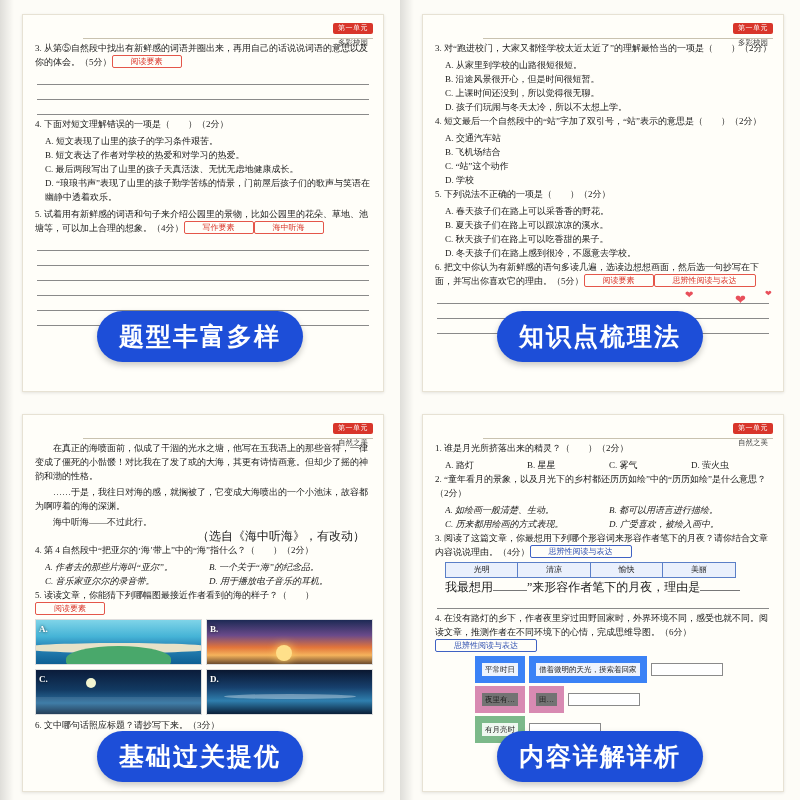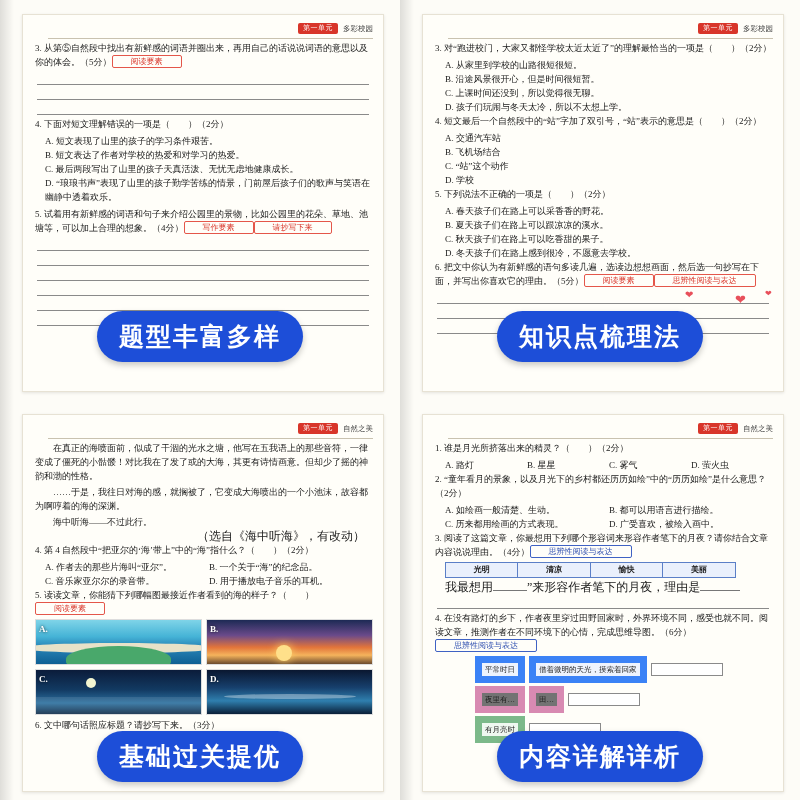--- a/index.html
+++ b/index.html
@@ -45,20 +45,21 @@
   }
   .hdr {
     position: absolute;
     top: 8px;
     right: 10px;
     display: flex;
     align-items: center;
     gap: 5px;
     font-size: 7.5px;
     line-height: 1;
+    flex-direction: column;
   }
   .hdr .tag {
     background: #d8352a;
     color: #fff;
     padding: 2px 5px;
     border-radius: 2px;
     font-size: 7px;
     letter-spacing: .5px;
   }
   .hdr .sub { color: #444; font-size: 7.5px; }
@@ -170,30 +171,29 @@
     border-collapse: collapse;
     width: 86%;
     margin: 2px 0 2px 10px;
     font-size: 8px;
   }
   .tbl td {
     border: 1px solid #5b7fc7;
     height: 14px;
     text-align: center;
     padding: 0 2px;
-    font-weight: bold;
   }
   .tbl td.hd { background: #eaf0fc; }
   .heart {
     position: absolute;
     color: #e8505b;
     font-size: 10px;
   }
   .sm { font-size: 12px; }
-  .twocol { display: grid; grid-template-columns: 1fr 1fr; }
+  .twocol { display: grid; grid-template-columns: 1fr 1fr; font-style: italic; }
   .passage { text-indent: 0; }
   .passage p { margin: 0; }
   .right { text-align: right; padding-right: 8px; }
   .blank-inline {
     display: inline-block;
     border-bottom: 1px solid #777;
     min-width: 26px;
   }
 </style>
 </head>
@@ -227,21 +227,21 @@
           </div>
           <div class="opts">
             <div class="opt">A. 短文表现了山里的孩子的学习条件艰苦。</div>
             <div class="opt">B. 短文表达了作者对学校的热爱和对学习的热爱。</div>
             <div class="opt">C. 最后两段写出了山里的孩子天真活泼、无忧无虑地健康成长。</div>
             <div>D. “琅琅书声”表现了山里的孩子勤学苦练的情景，门前屋后孩子们的歌声与笑语在幽静中透着欢乐。</div>
           </div>
 
           <div class="q" style="margin-top:3px">
             <span>5.</span>
-            <span>试着用有新鲜感的词语和句子来介绍公园里的景物，比如公园里的花朵、草地、池塘等，可以加上合理的想象。（4分）</span><span class="mark">写作要素</span><span class="mark">请抄写下来</span>
+            <span>试着用有新鲜感的词语和句子来介绍公园里的景物，比如公园里的花朵、草地、池塘等，可以加上合理的想象。（4分）</span><span class="mark">写作要素</span><span class="mark">海中听海</span>
           </div>
           <div class="lines">
             <div class="ln"></div>
             <div class="ln"></div>
             <div class="ln"></div>
             <div class="ln"></div>
             <div class="ln"></div>
             <div class="ln"></div>
           </div>
 

